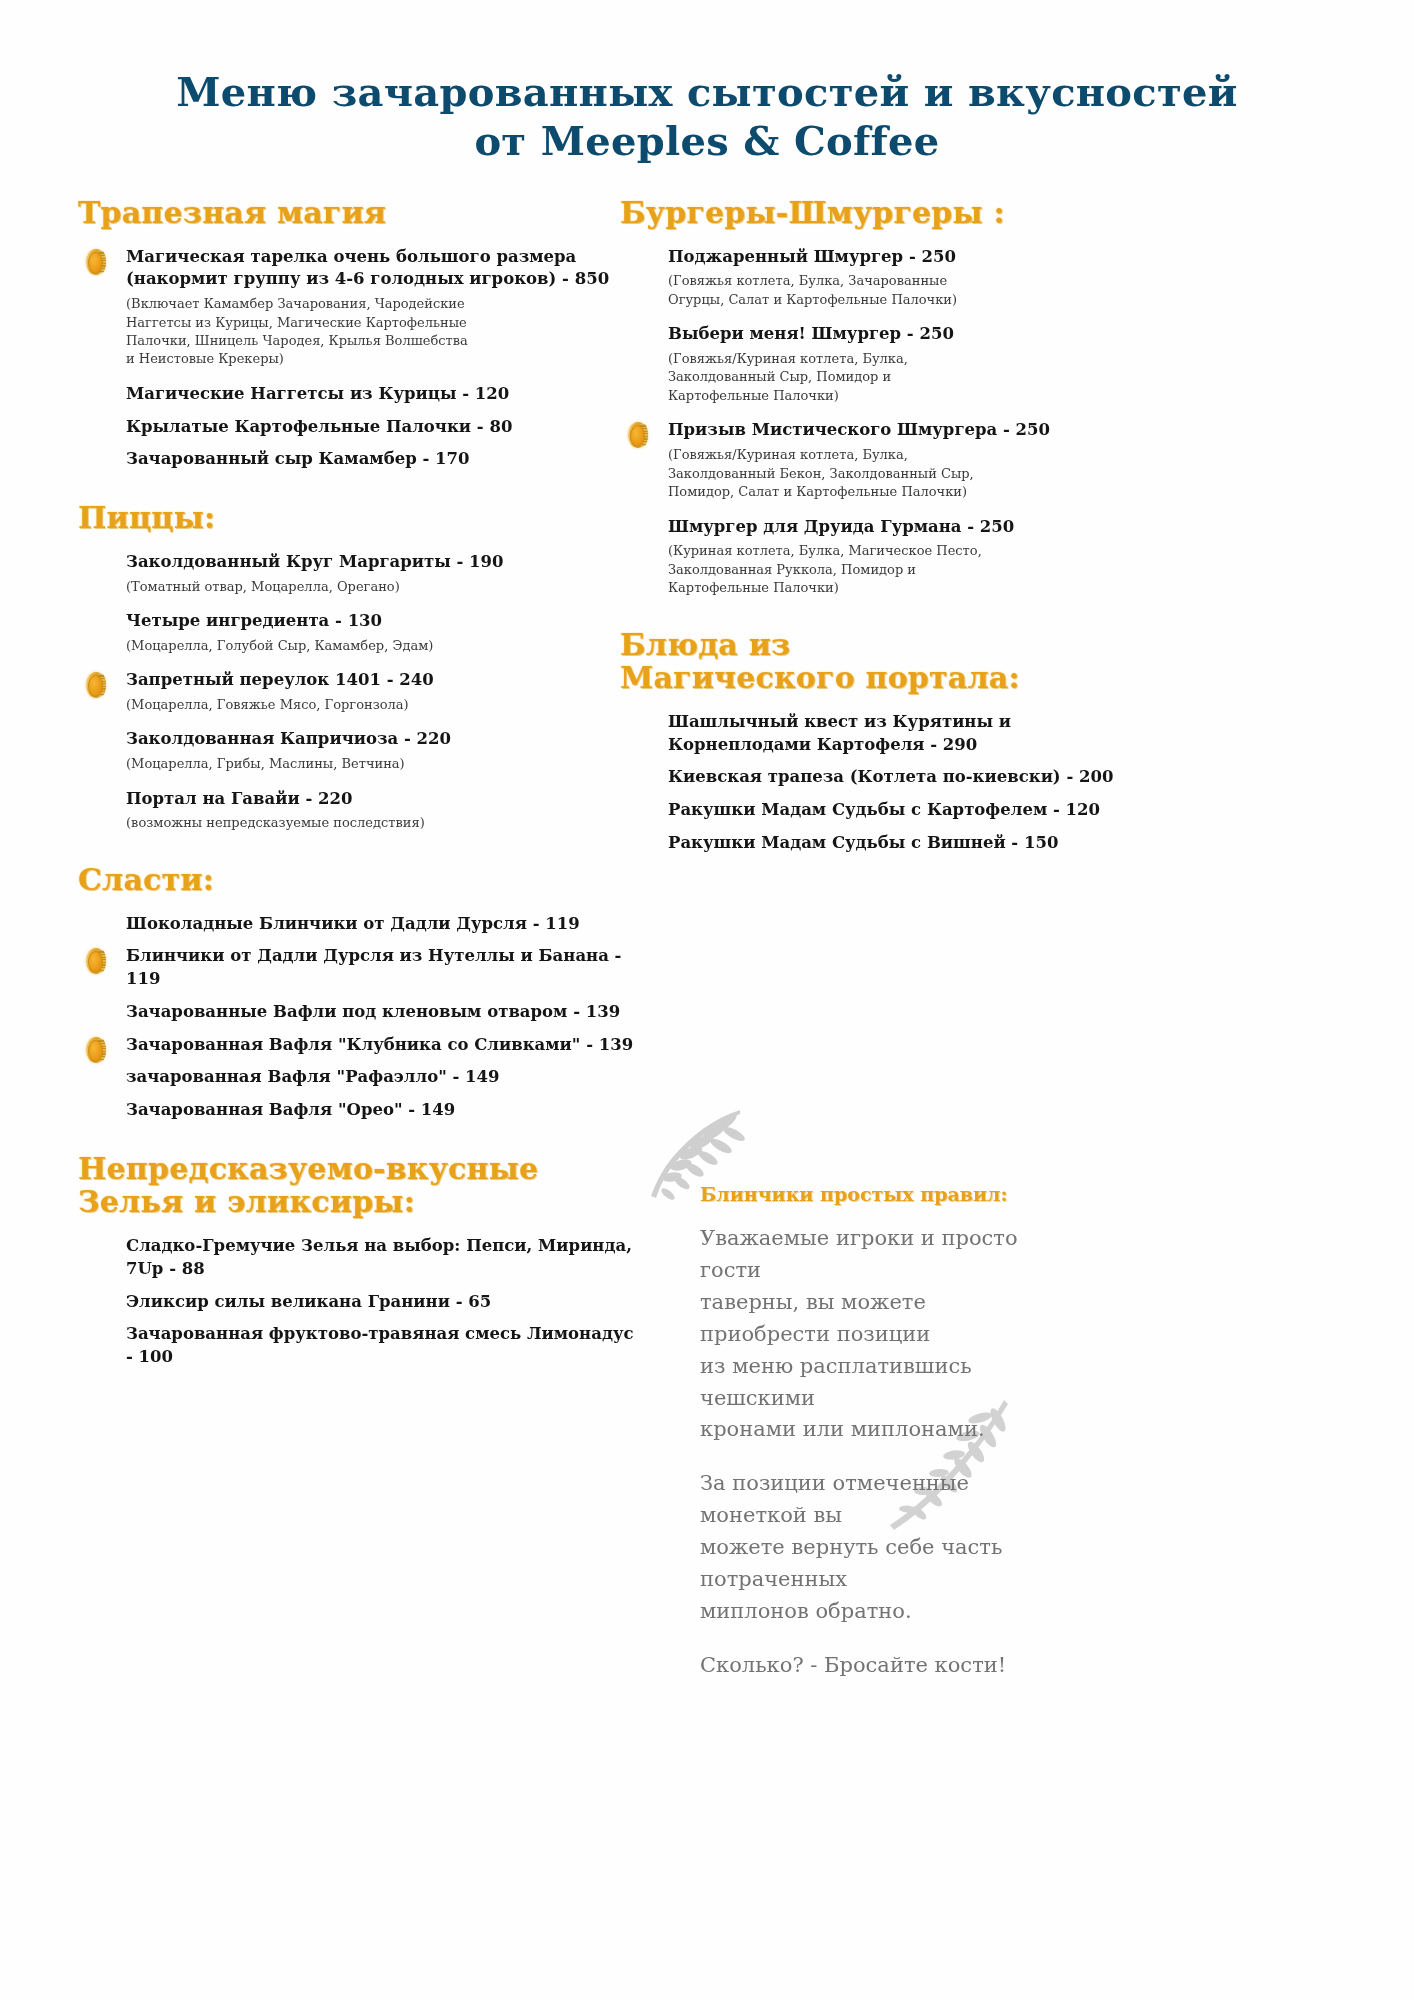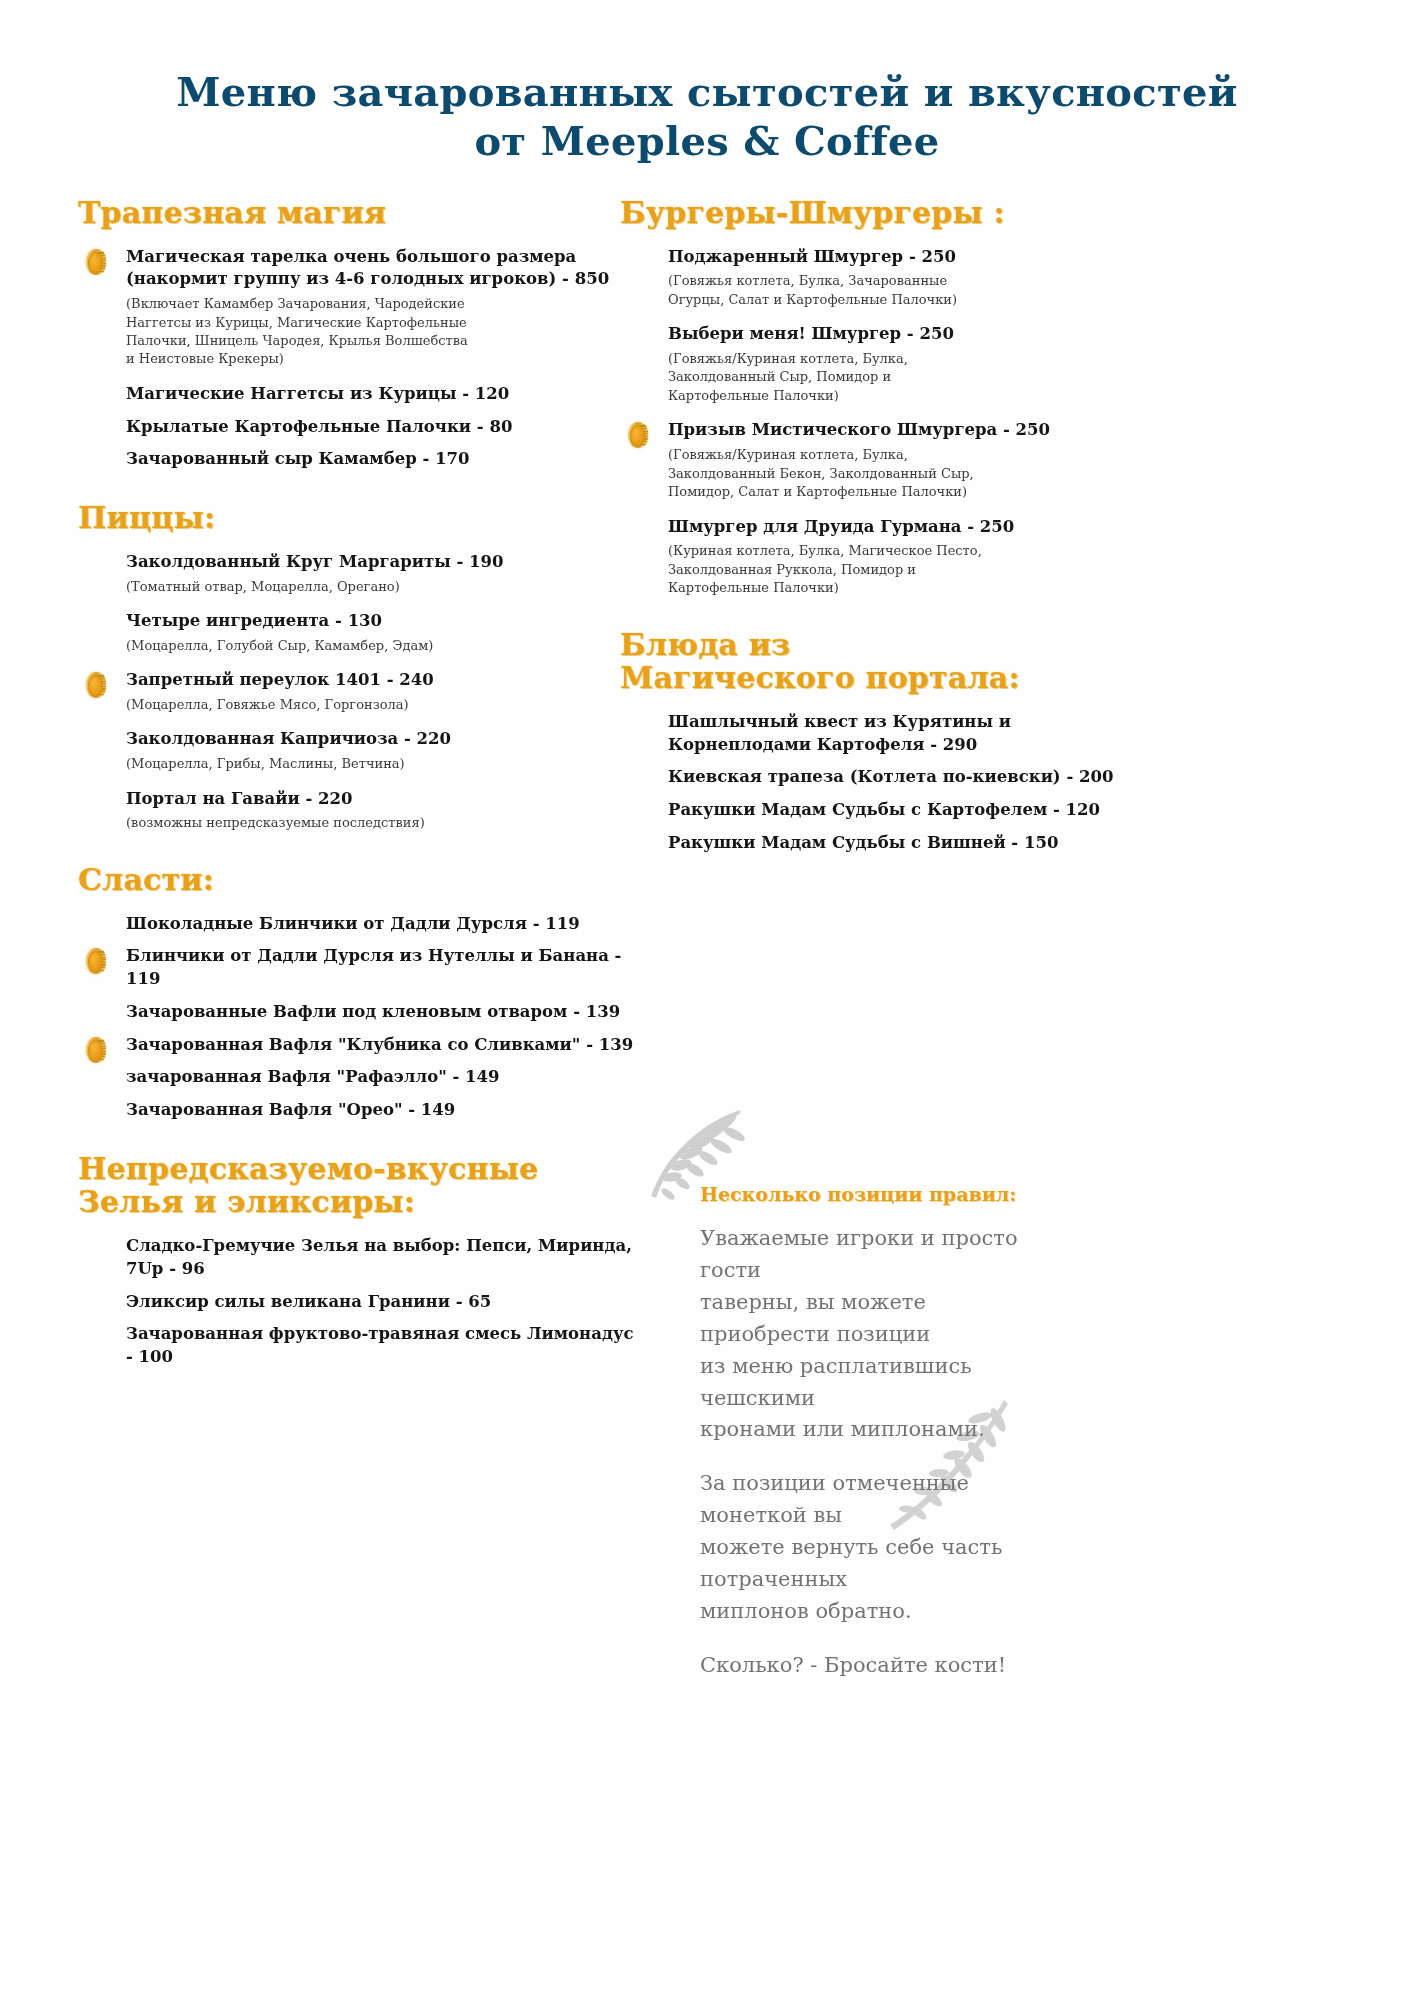--- a/index.html
+++ b/index.html
@@ -304,21 +304,21 @@
           <div class="name">зачарованная Вафля "Рафаэлло" - 149</div>
         </div>
         <div class="item tight">
           <div class="name">Зачарованная Вафля "Орео" - 149</div>
         </div>
       </div>
       <div class="section">
         <div class="section-head">Непредсказуемо-вкусные
 Зелья и эликсиры:</div>
         <div class="item tight">
-          <div class="name">Сладко-Гремучие Зелья на выбор: Пепси, Миринда, 7Uр - 96</div>
+          <div class="name">Сладко-Гремучие Зелья на выбор: Пепси, Миринда, 7Uр - 88</div>
         </div>
         <div class="item tight">
           <div class="name">Эликсир силы великана Гранини - 65</div>
         </div>
         <div class="item tight">
           <div class="name">Зачарованная фруктово-травяная смесь Лимонадус - 100</div>
         </div>
       </div>
     </div>
 
@@ -367,21 +367,21 @@
         <div class="item tight">
           <div class="name">Ракушки Мадам Судьбы с Картофелем  - 120</div>
         </div>
         <div class="item tight">
           <div class="name">Ракушки Мадам Судьбы с Вишней - 150</div>
         </div>
       </div>
     </div>
 
   <div class="rules">
-    <div class="rules-head">Несколько позиции правил:</div>
+    <div class="rules-head">Блинчики простых правил:</div>
     <div>
         <p>Уважаемые игроки и просто гости
 таверны, вы можете приобрести позиции
 из меню расплатившись чешскими
 кронами или миплонами.</p>
         <p>За позиции отмеченные монеткой вы
 можете вернуть себе часть потраченных
 миплонов обратно.</p>
         <p>Сколько? - Бросайте кости!</p>
       </div>

